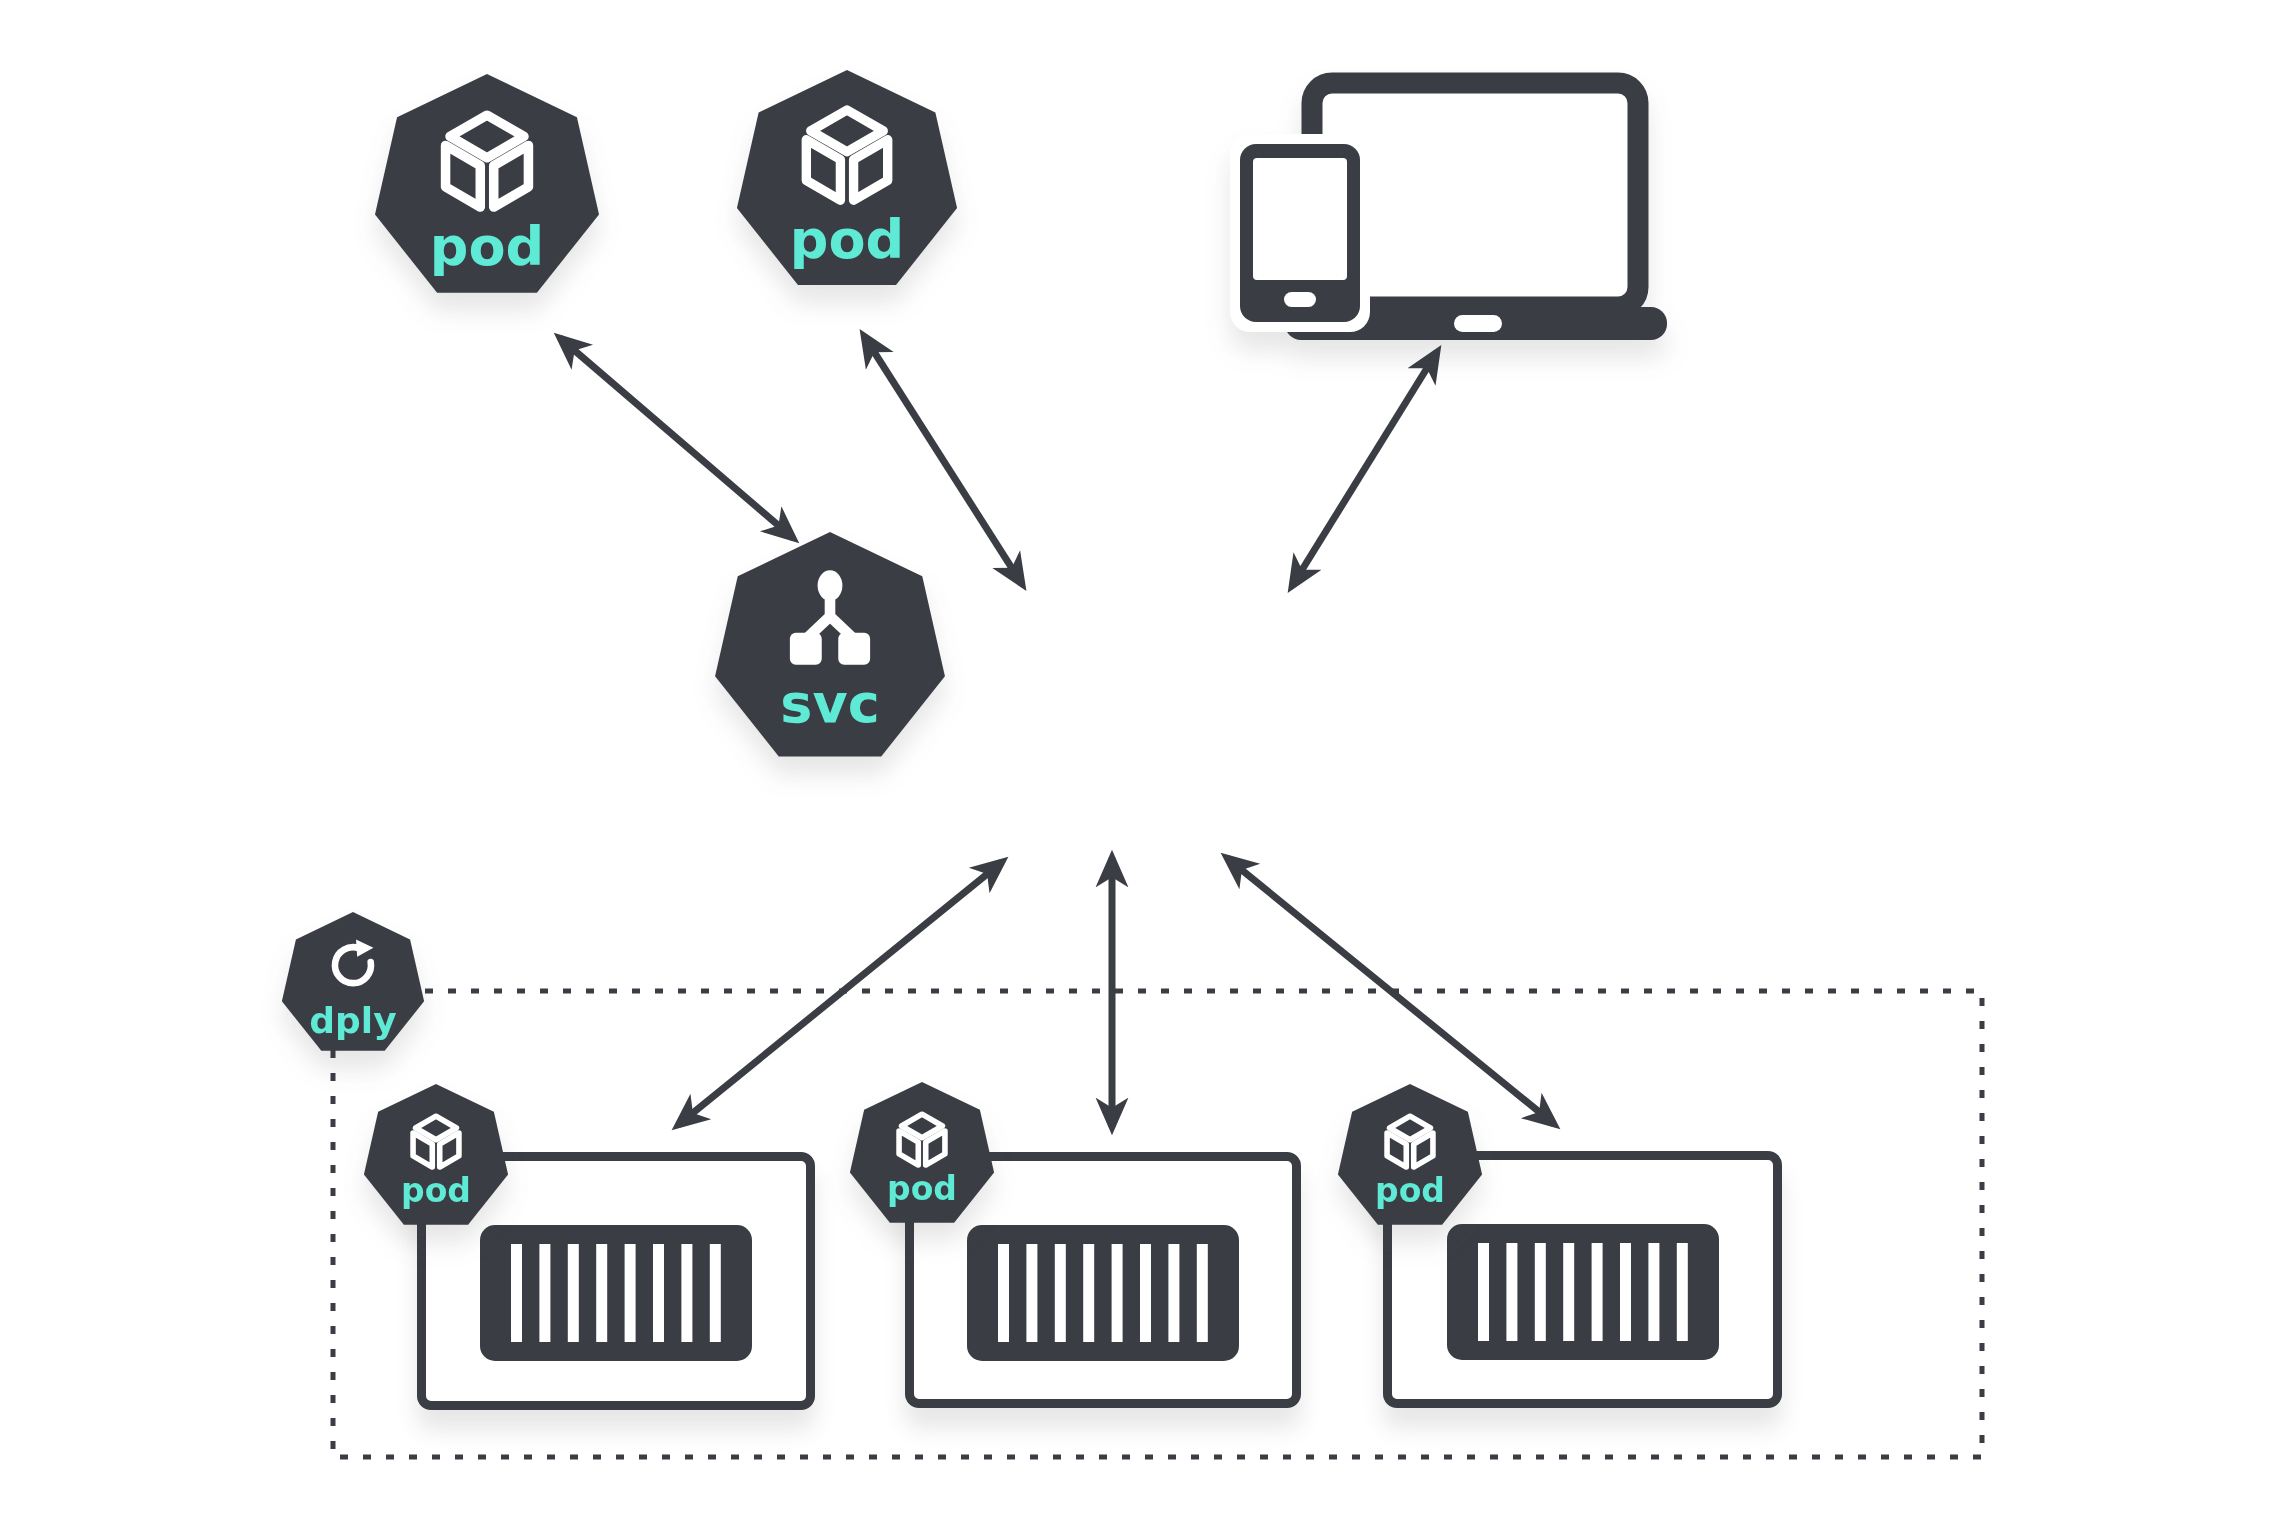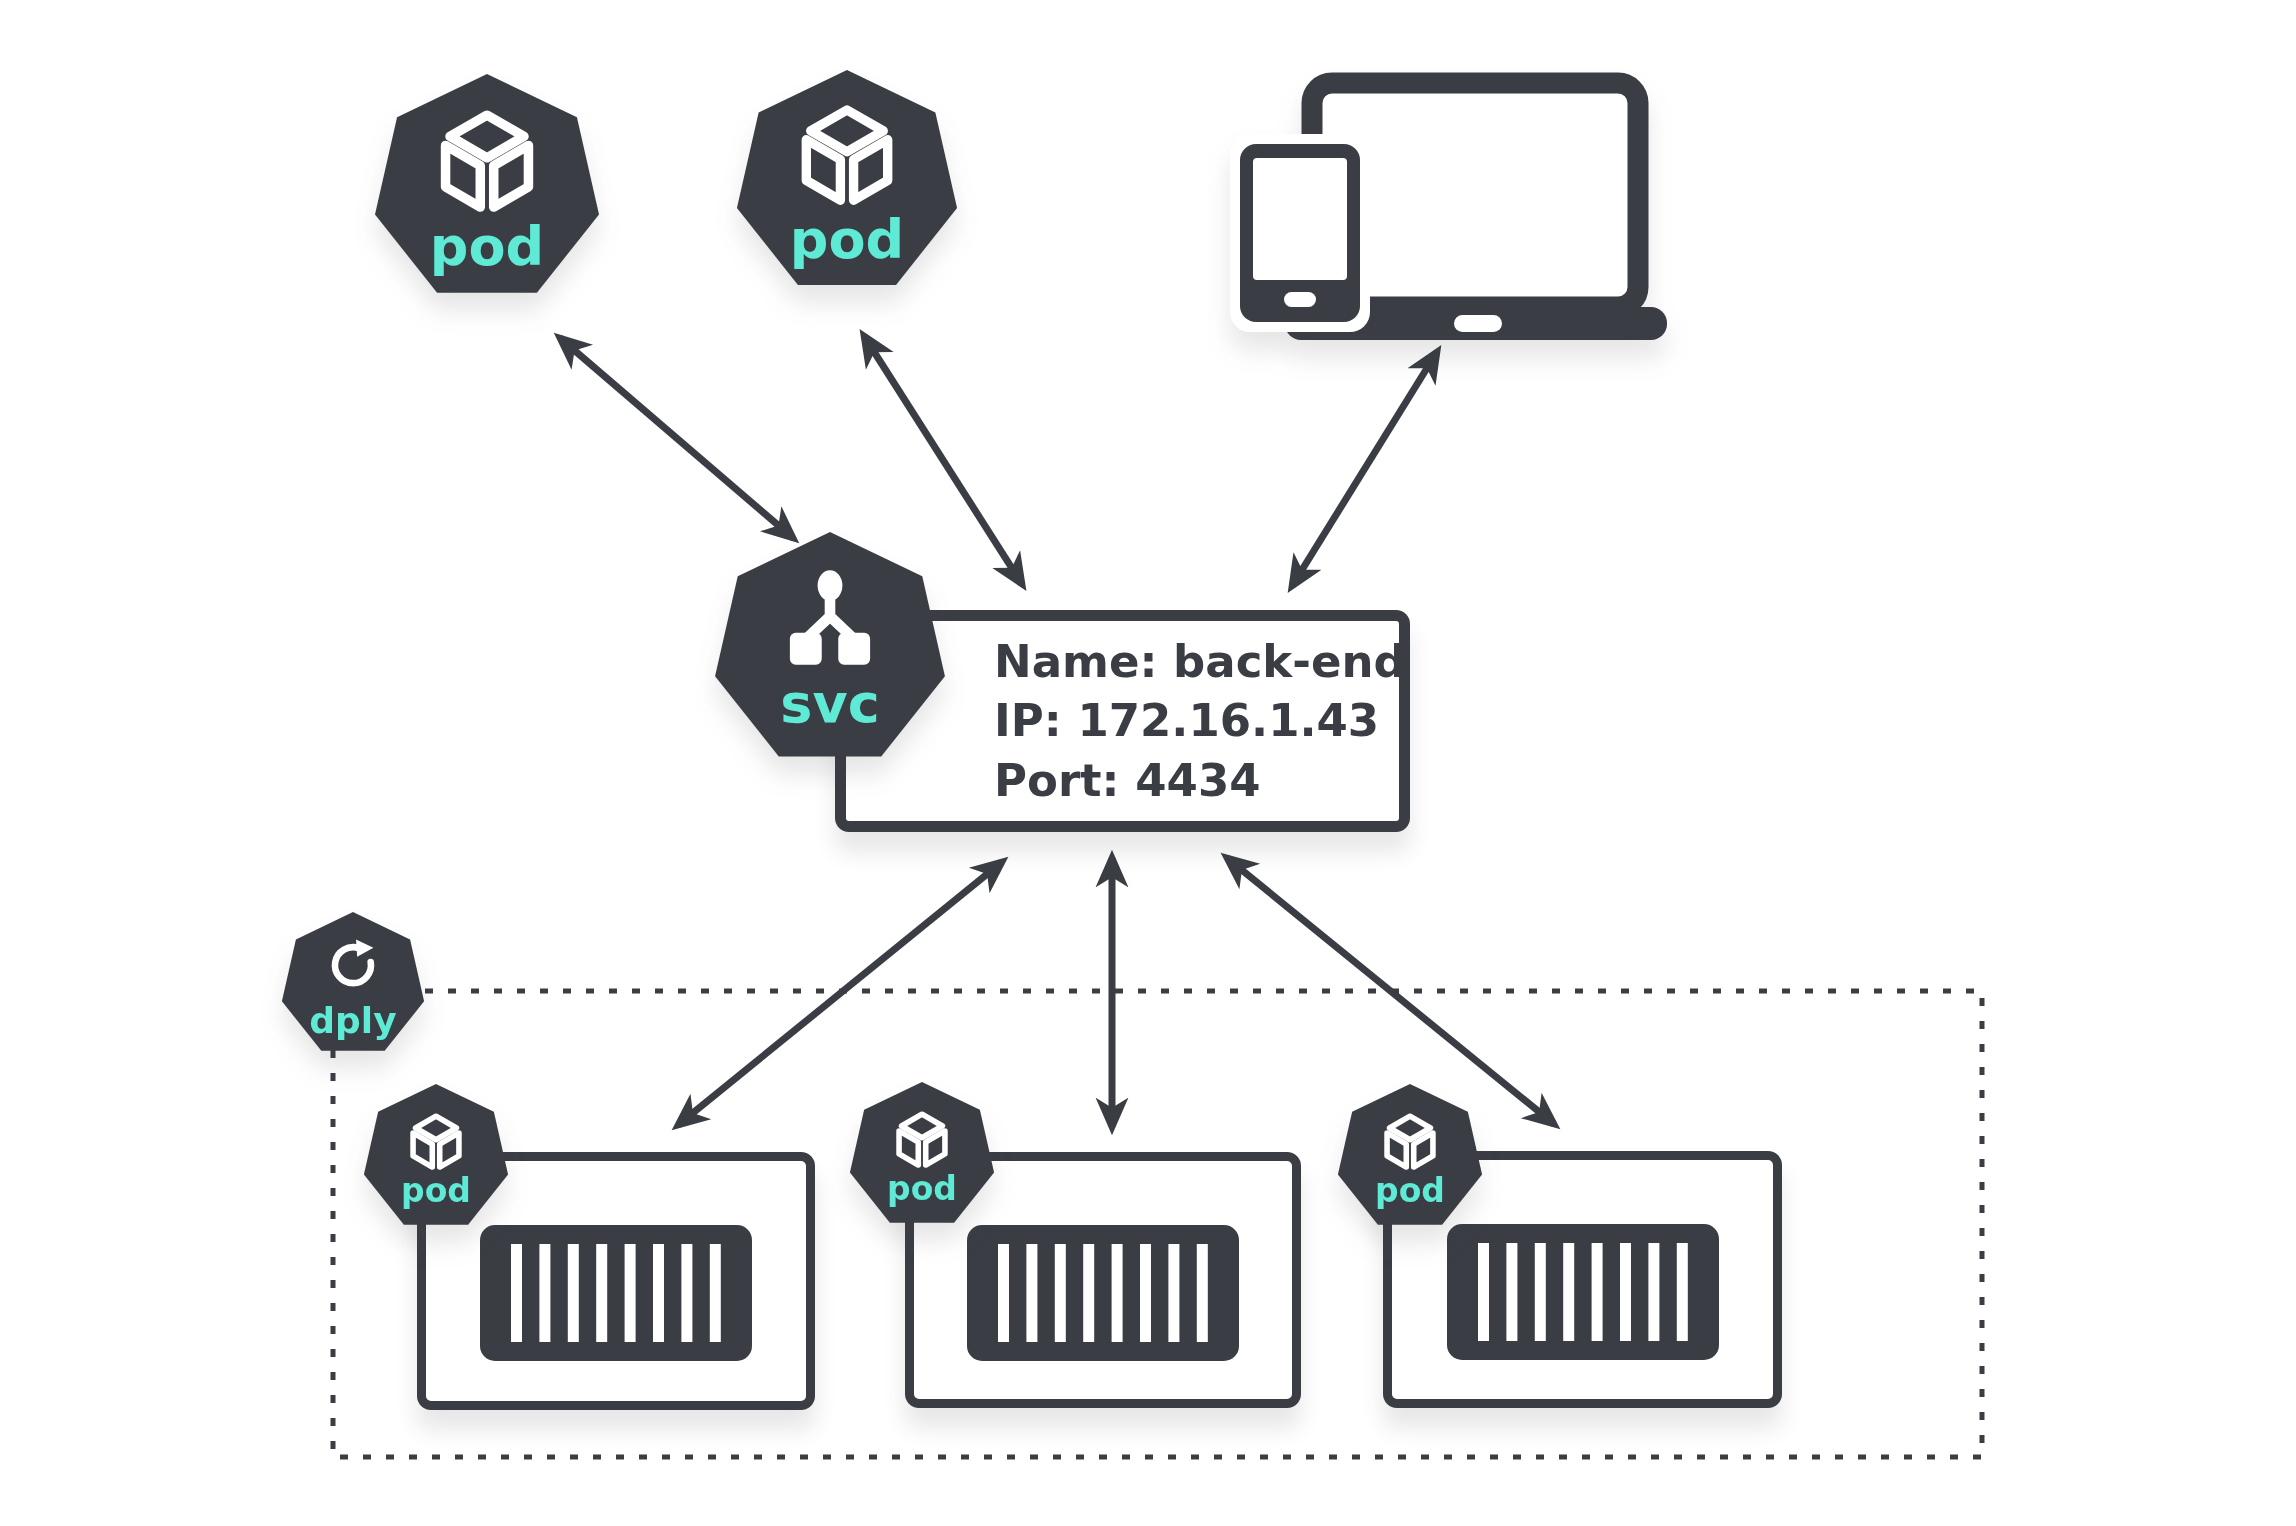--- a/index.html
+++ b/index.html
@@ -29,25 +29,20 @@
 </style>
 </head>
 <body>
 
 <div class="canvas">
 
   <svg class="layer" style="left:330px;top:988px;" width="1655" height="472">
     <rect x="3" y="3" width="1649" height="466" fill="none" stroke="#3a3d44" stroke-width="5" stroke-dasharray="8 15"></rect>
   </svg>
 
-  <div class="info-box soft-shadow">
-    <div class="info-line">Name: back-end</div>
-    <div class="info-line">IP: 172.16.1.43</div>
-    <div class="info-line">Port: 4434</div>
-  </div>
 
   <div class="pod-box soft-shadow" style="left:417px;top:1152px;width:398px;height:258px;">
     <svg class="container-icon" width="272" height="136" viewBox="0 0 272 136">
       <rect x="0" y="0" width="272" height="136" rx="15" fill="#3a3d44"></rect>
       <g fill="#ffffff">
         <rect x="31" y="19" width="11" height="98"></rect>
           <rect x="59.4" y="19" width="11" height="98"></rect>
         <rect x="87.8" y="19" width="11" height="98"></rect>
           <rect x="116.2" y="19" width="11" height="98"></rect>
         <rect x="144.6" y="19" width="11" height="98"></rect>

